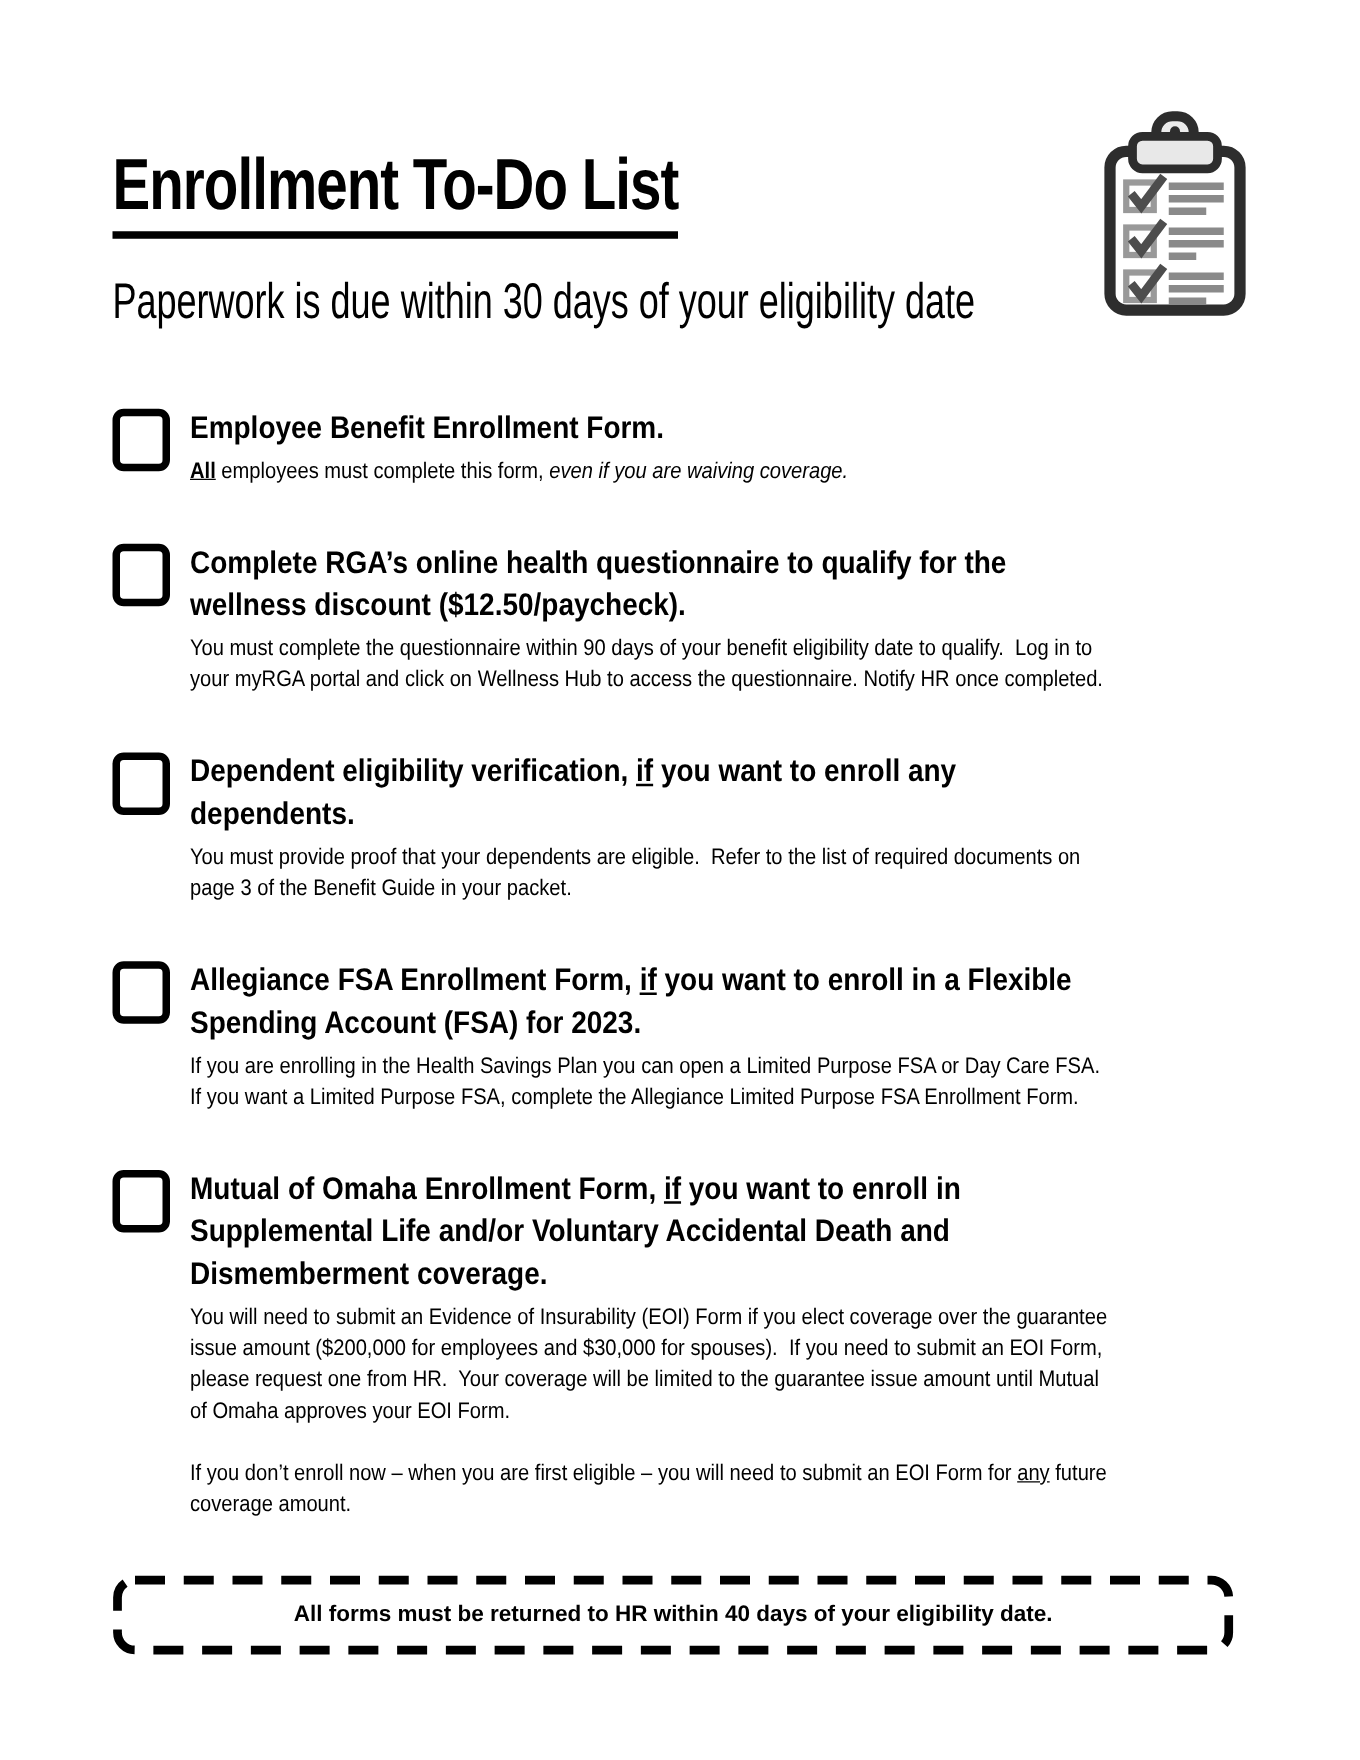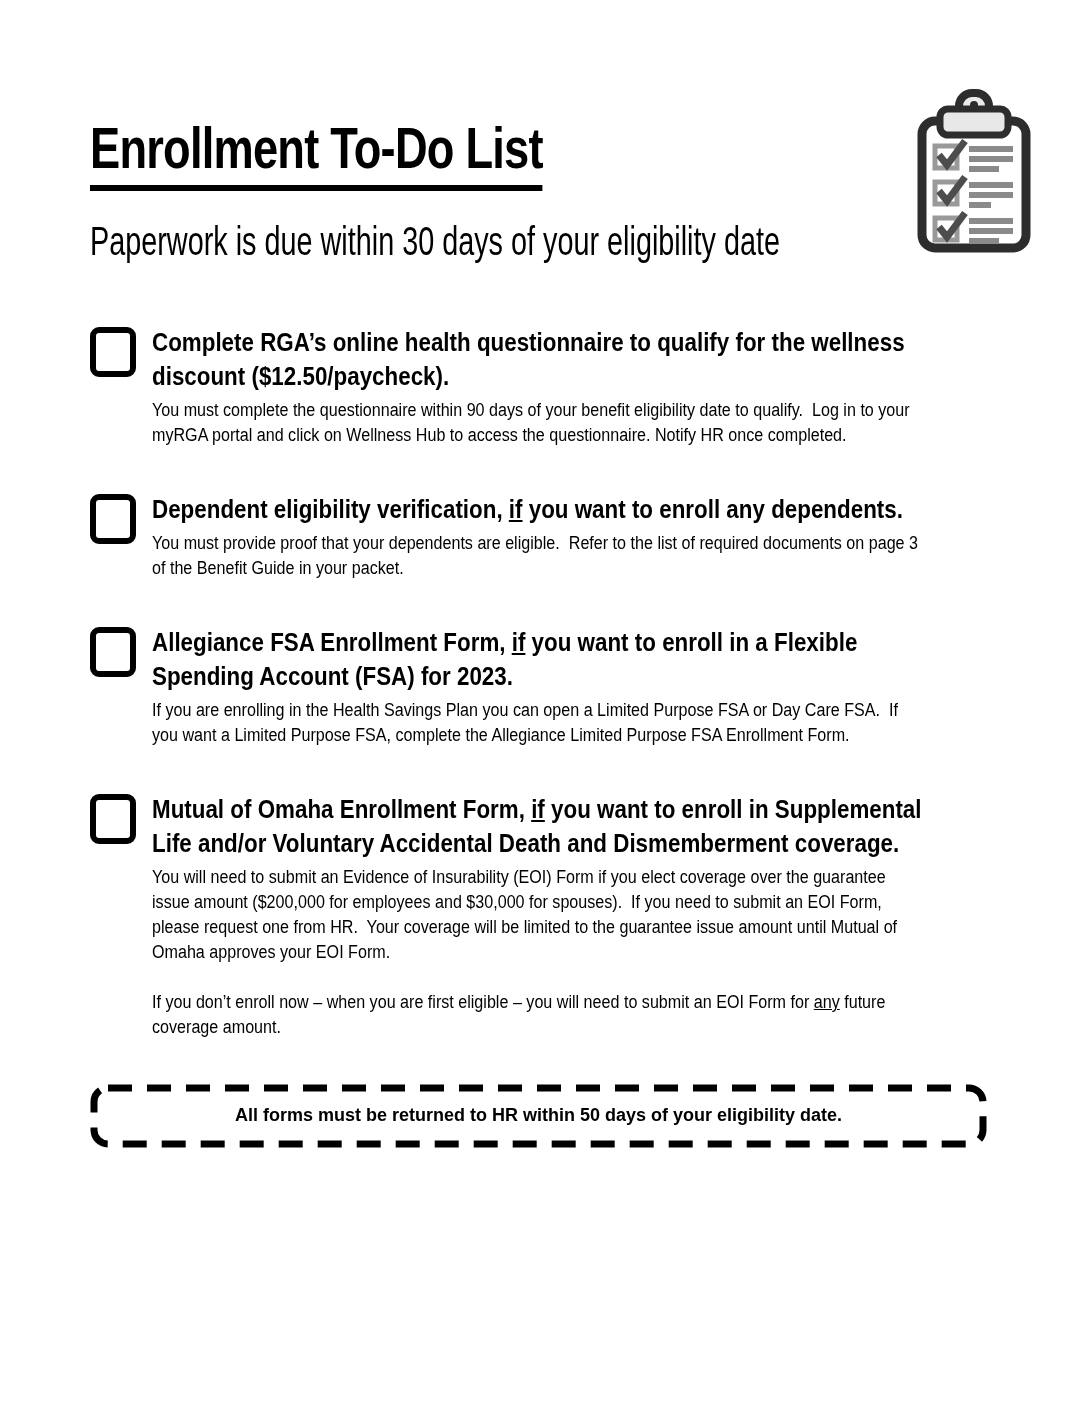--- a/index.html
+++ b/index.html
@@ -5,21 +5,21 @@
   html, body {
     margin: 0; padding: 0;
     background: #ffffff;
     font-family: "Liberation Sans", sans-serif;
     color: #000000;
   }
   body {
     width: 1088px; height: 1408px;
     overflow: hidden; position: relative;
   }
-  .page { padding: 118px 73px 0 90px; position: relative; }
+  .page { padding: 118px 107px 0 90px; position: relative; }
 
   
   .header { position: relative; }
   h1.title { margin: 0; }
   .squeeze-title {
     display: inline-block;
     font-weight: bold;
     font-size: 58px;
     line-height: 1.05;
     letter-spacing: -1px;
@@ -123,20 +123,29 @@
       <rect x="21" y="130" width="22" height="22" fill="#fdfdfd" stroke="#999999" stroke-width="5"></rect>
       <path d="M25 139 l8 10 l18 -24" fill="none" stroke="#4d4d4d" stroke-width="7"></path>
       <rect x="55" y="130" width="44" height="6" fill="#8a8a8a"></rect>
       <rect x="55" y="140" width="44" height="6" fill="#8a8a8a"></rect>
       <rect x="55" y="150" width="30" height="6" fill="#8a8a8a"></rect>
     </svg>
   </div>
 
   <div class="checklist">
 
+    <div class="item">
+      <div class="checkbox"></div>
+      <div class="item-content">
+        <div class="item-heading"><span>Employee Benefit Enrollment Form.</span></div>
+        <div class="item-body">
+            <p><span class="b u">All</span><span> employees must complete this form, </span><span class="i">even if you are waiving coverage.</span></p>
+          </div>
+      </div>
+    </div>
 
     <div class="item">
       <div class="checkbox"></div>
       <div class="item-content">
         <div class="item-heading"><span>Complete RGA’s online health questionnaire to qualify for the wellness discount ($12.50/paycheck).</span></div>
         <div class="item-body">
             <p><span>You must complete the questionnaire within 90 days of your benefit eligibility date to qualify.  Log in to your myRGA portal and click on Wellness Hub to access the questionnaire. Notify HR once completed.</span></p>
           </div>
       </div>
     </div>
@@ -171,16 +180,16 @@
           </div>
       </div>
     </div>
 
   </div>
 
   <div class="notice-box">
     <svg class="notice-border" viewBox="0 0 897 64" preserveAspectRatio="none" aria-hidden="true">
       <rect x="4" y="4" width="889" height="56" rx="14" fill="none" stroke="#000000" stroke-width="7" stroke-dasharray="24 15"></rect>
     </svg>
-    <div class="notice-text">All forms must be returned to HR within 50 days of your eligibility date.</div>
+    <div class="notice-text">All forms must be returned to HR within 40 days of your eligibility date.</div>
   </div>
 
 </div>
 
 </body></html>

